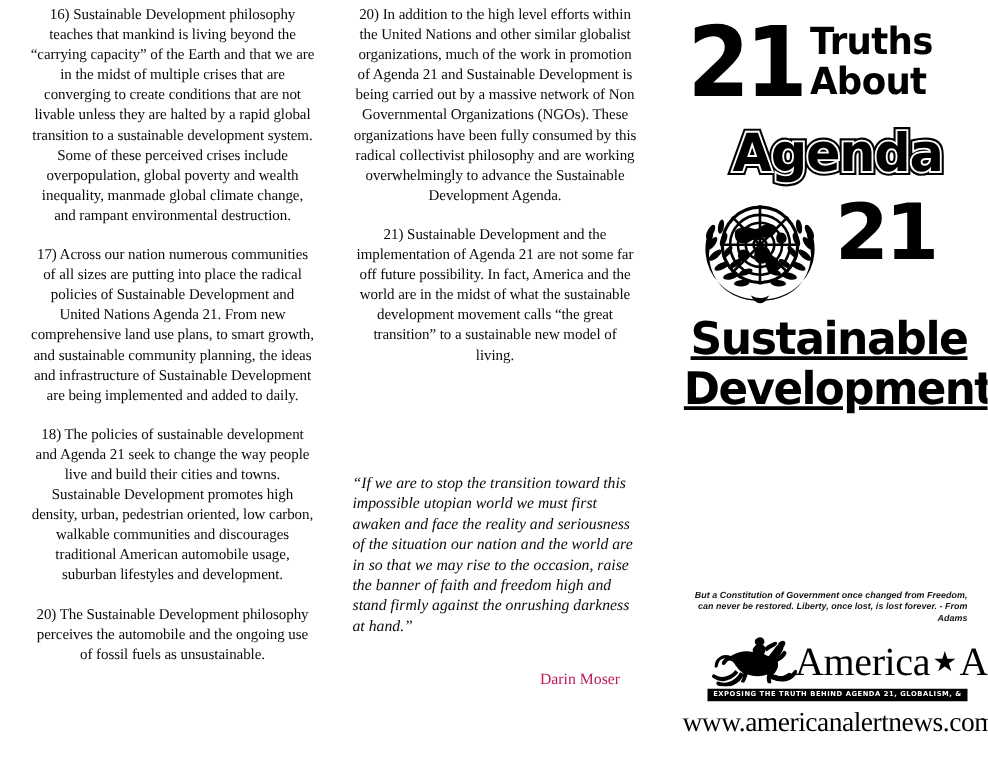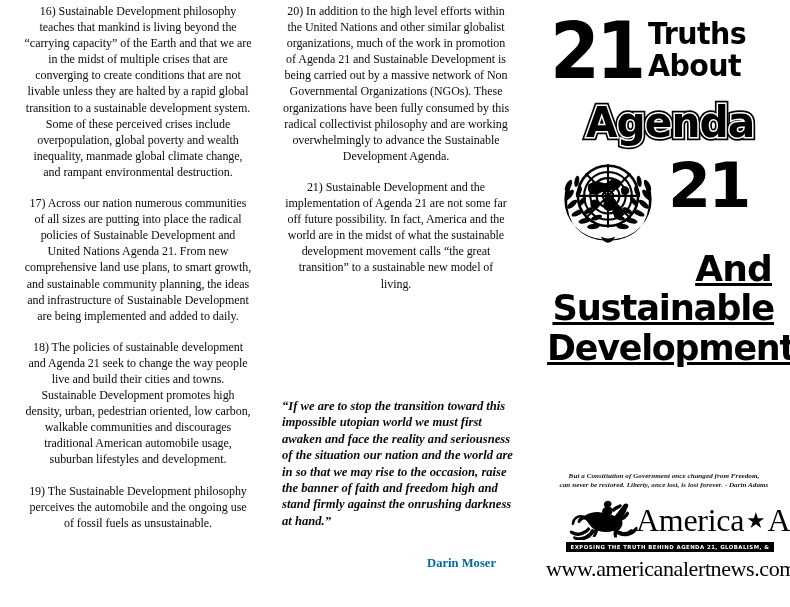--- a/index.html
+++ b/index.html
@@ -41,39 +41,38 @@
     text-align: center;
     margin: 3px 0 15px 0;
     color: #0a0a0a;
     letter-spacing: -0.05px;
   }
 
   
   #quote-block {
     position: absolute;
     left: 0;
-    top: 398px;
+    top: 378px;
     width: 232px;
-    font-weight: bold;
   }
   .quote-text {
     font-family: "Liberation Serif", "DejaVu Serif", serif;
     font-style: italic;
     font-size: 12.6px;
     line-height: 16.4px;
     margin: 0;
     color: #0a0a0a;
   }
   .quote-attrib {
     font-family: "Liberation Serif", "DejaVu Serif", serif;
     font-size: 12.6px;
     line-height: 16px;
     text-align: right;
     margin: 26px 18px 0 0;
-    color: #0369a1;
+    color: #be185d;
   }
 
   
   #masthead {
     position: absolute;
     left: 0;
     top: 18px;
     width: 238px;
     text-decoration: underline;
   }
@@ -199,25 +198,25 @@
   }
 
   
   #brand-block {
     position: absolute;
     left: 0;
     top: 472px;
     width: 238px;
   }
   .adams-quote {
-    font-family: Liberation Serif, serif;
+    font-family: Liberation Sans, sans-serif;
     font-style: italic;
     font-size: 7.1px;
     line-height: 9.3px;
-    text-align: center;
+    text-align: right;
     margin: 0 4px 0 14px;
     color: #111;
     font-weight: bold;
     letter-spacing: 0.05px;
   }
   .brand-logo-row {
     position: relative;
     height: 42px;
     margin-top: 9px;
   }
@@ -269,21 +268,21 @@
 </style>
 </head>
 <body>
 
 <div id="page">
 
   <div class="col" id="col-left">
     <p class="body-para">16) Sustainable Development philosophy teaches that mankind is living beyond the “carrying capacity” of the Earth and that we are in the midst of multiple crises that are converging to create conditions that are not livable unless they are halted by a rapid global transition to a sustainable development system. Some of these perceived crises include overpopulation, global poverty and wealth inequality, manmade global climate change, and rampant environmental destruction.</p>
     <p class="body-para">17) Across our nation numerous communities of all sizes are putting into place the radical policies of Sustainable Development and United Nations Agenda 21.  From new comprehensive land use plans, to smart growth, and sustainable community planning, the ideas and infrastructure of Sustainable Development are being implemented and added to daily.</p>
     <p class="body-para">18) The policies of sustainable development and Agenda 21 seek to change the way people live and build their cities and towns. Sustainable Development promotes high density, urban, pedestrian oriented, low carbon, walkable communities and discourages traditional American automobile usage, suburban lifestyles and development.</p>
-    <p class="body-para">19) The Sustainable Development philosophy perceives the automobile and the ongoing use of fossil fuels as unsustainable.</p>
+    <p class="body-para">20) The Sustainable Development philosophy perceives the automobile and the ongoing use of fossil fuels as unsustainable.</p>
   </div>
 
   <div class="col" id="col-mid">
     <p class="body-para">20) In addition to the high level efforts within the United Nations and other similar globalist organizations, much of the work in promotion of Agenda 21 and Sustainable Development is being carried out by a massive network of Non Governmental Organizations (NGOs). These organizations have been fully consumed by this radical collectivist philosophy and are working overwhelmingly to advance the Sustainable Development Agenda.</p>
     <p class="body-para">21) Sustainable Development and the implementation of Agenda 21 are not some far off future possibility.  In fact, America and the world are in the midst of what the sustainable development movement calls “the great transition” to a sustainable new model of living.</p>
 
     <div id="quote-block">
       <p class="quote-text">“If we are to stop the transition toward this impossible utopian world we must first awaken and face the reality and seriousness of the situation our nation and the world are in so that we may rise to the occasion, raise the banner of faith and freedom high and stand firmly against the onrushing darkness at hand.”</p>
       <p class="quote-attrib">Darin Moser</p>
     </div>
@@ -363,29 +362,28 @@
               <ellipse cx="78" cy="134" rx="11" ry="4.5" transform="rotate(-18 78 134)"></ellipse>
             </g>
           </g>
 
           <path d="M86 170 q14 8 28 0 q-6 12 -14 12 q-8 0 -14 -12z" fill="#000"></path>
         </svg>
 
         <div class="outlined num21-word" id="num21-word" data-txt="21">21</div>
       </div>
 
-      <div class="and-word">And</div>
       <div class="sustainable-word">Sustainable</div>
       <div class="development-word">Development</div>
     </div>
 
     <div id="brand-block">
 
       <div class="adams-quote">But a Constitution of Government once changed from Freedom,</div>
-      <div class="adams-quote">can never be restored. Liberty, once lost, is lost forever.  - Darin Adams</div>
+      <div class="adams-quote">can never be restored. Liberty, once lost, is lost forever.  - From Adams</div>
 
       <div class="brand-logo-row">
         <svg id="horse-logo" viewBox="0 0 160 86" aria-hidden="true">
           <g fill="#000">
 
             <path d="M36 34 q14 -9 32 -8 q18 1 30 7 q9 5 16 3 q7 -2 11 -8 q3 -5 6 -2 q3 3 -1 8 q-5 7 -13 10 q2 7 -1 13 q-3 7 -9 11 q-2 7 -1 13 l-6 0 q-3 -8 -1 -15 q-8 3 -17 3 q-9 0 -17 -3 q-2 8 -6 14 l-6 -1 q4 -7 5 -15 q-8 -5 -13 -13 q-5 -8 -9 -9 q-5 -1 -8 4 q-3 5 -6 3 q-3 -2 0 -7 q4 -6 9 -8z"></path>
 
             <path d="M104 62 q7 6 14 7 q8 1 15 -4 q5 -4 7 -1 q2 3 -3 7 q-9 7 -20 6 q-10 -1 -17 -8z"></path>
             <path d="M112 66 q9 5 19 3 q9 -2 14 -9 q3 -4 5 -1 q2 3 -2 8 q-8 10 -21 11 q-12 1 -20 -6z"></path>
 

